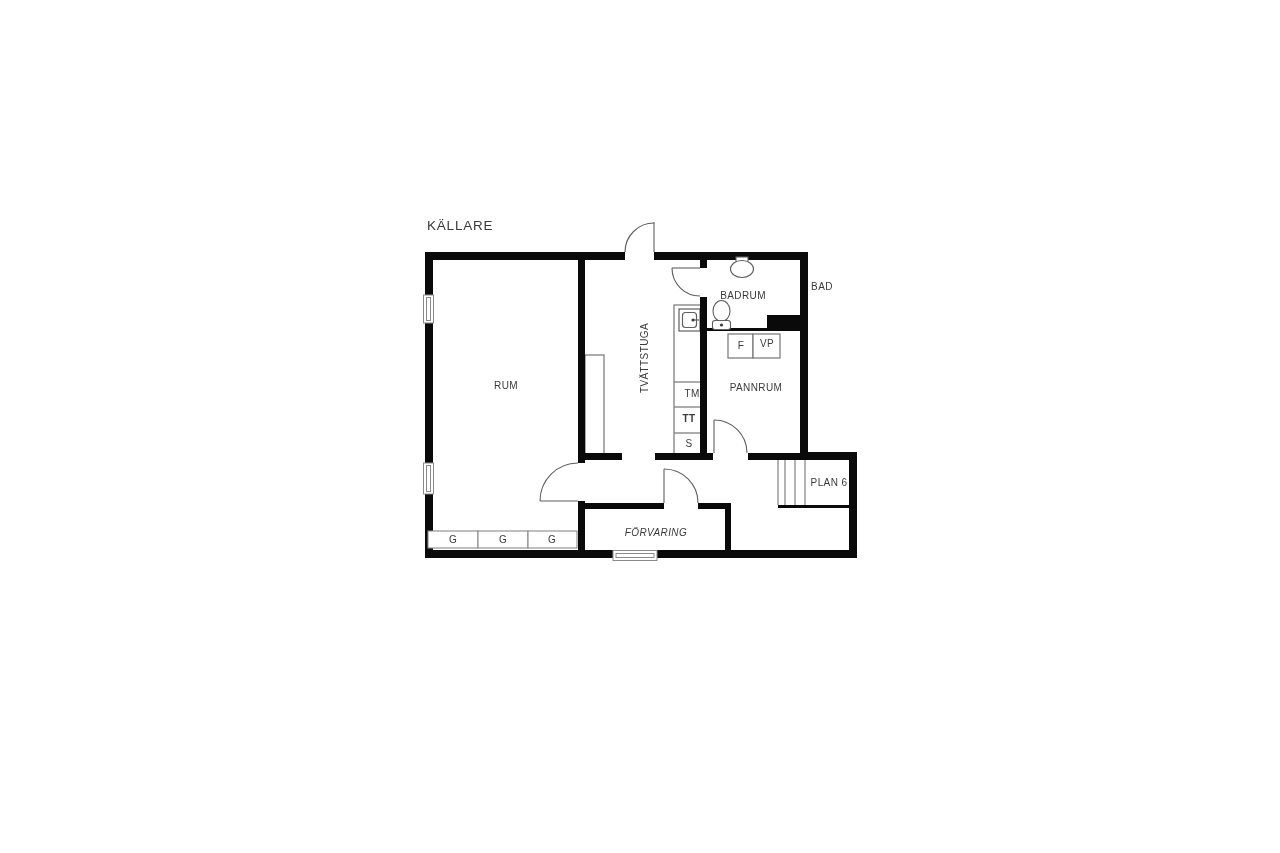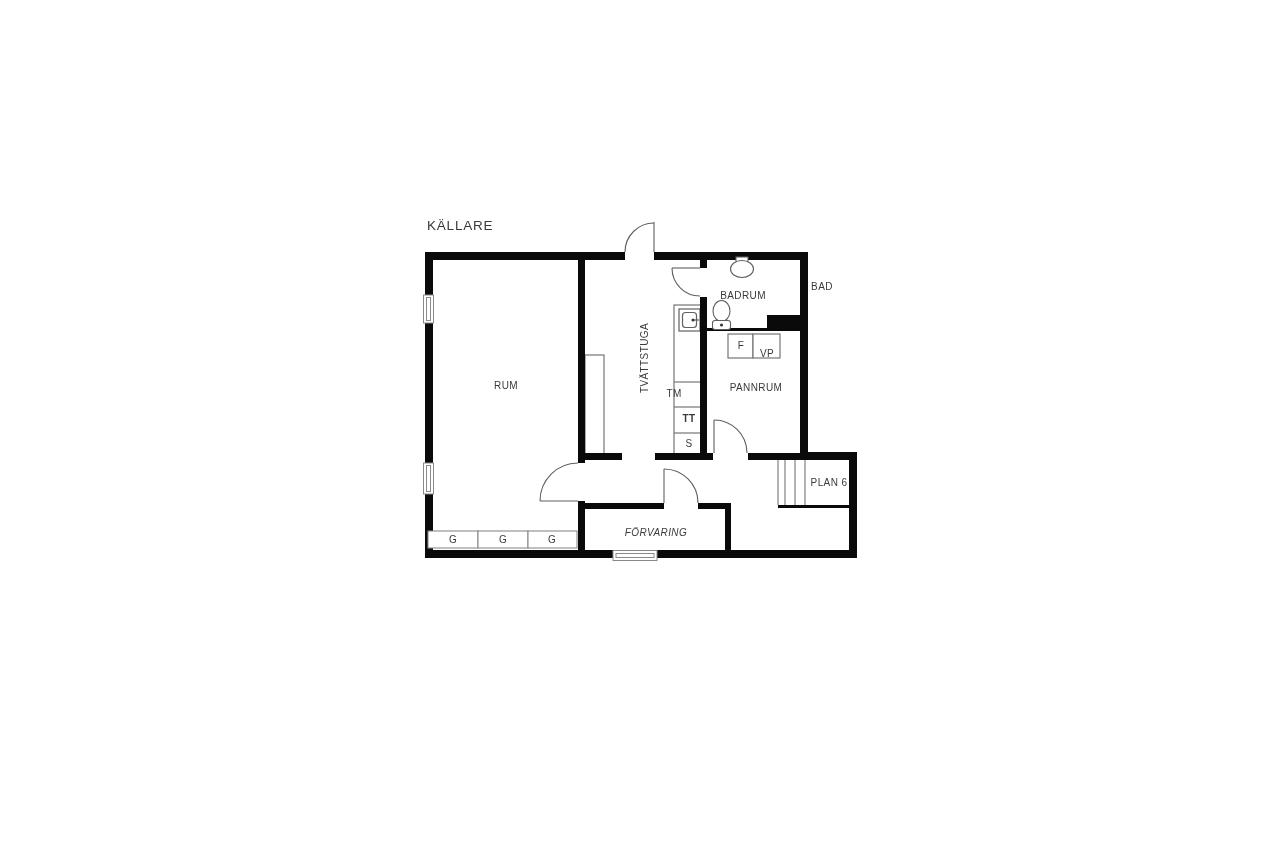--- a/index.html
+++ b/index.html
@@ -149,23 +149,23 @@
   <div class="title">KÄLLARE</div>
 
   <div class="lbl" style="left:506px;top:386px;">RUM</div>
   <div class="lbl vert" style="left:645px;top:358px;">TVÄTTSTUGA</div>
   <div class="lbl" style="left:743px;top:287px;margin-top:9px;">BADRUM</div>
   <div class="lbl" style="left:822px;top:287px;">BAD</div>
   <div class="lbl" style="left:756px;top:388px;">PANNRUM</div>
   <div class="lbl" style="left:656px;top:533px;font-style:italic;">FÖRVARING</div>
   <div class="lbl" style="left:829px;top:483px;">PLAN 6</div>
 
-  <div class="lbl" style="left:674px;top:394px;">TM</div>
+  <div class="lbl" style="left:692px;top:394px;">TM</div>
   <div class="lbl" style="left:689px;top:419px;font-weight:bold;">TT</div>
   <div class="lbl" style="left:689px;top:444px;">S</div>
   <div class="lbl" style="left:741px;top:346px;">F</div>
-  <div class="lbl" style="left:767px;top:354px;">VP</div>
+  <div class="lbl" style="left:767px;top:344px;">VP</div>
 
   <div class="lbl" style="left:453px;top:540px;">G</div>
   <div class="lbl" style="left:503px;top:540px;">G</div>
   <div class="lbl" style="left:552px;top:540px;">G</div>
 
 </div>
 
 </body></html>

